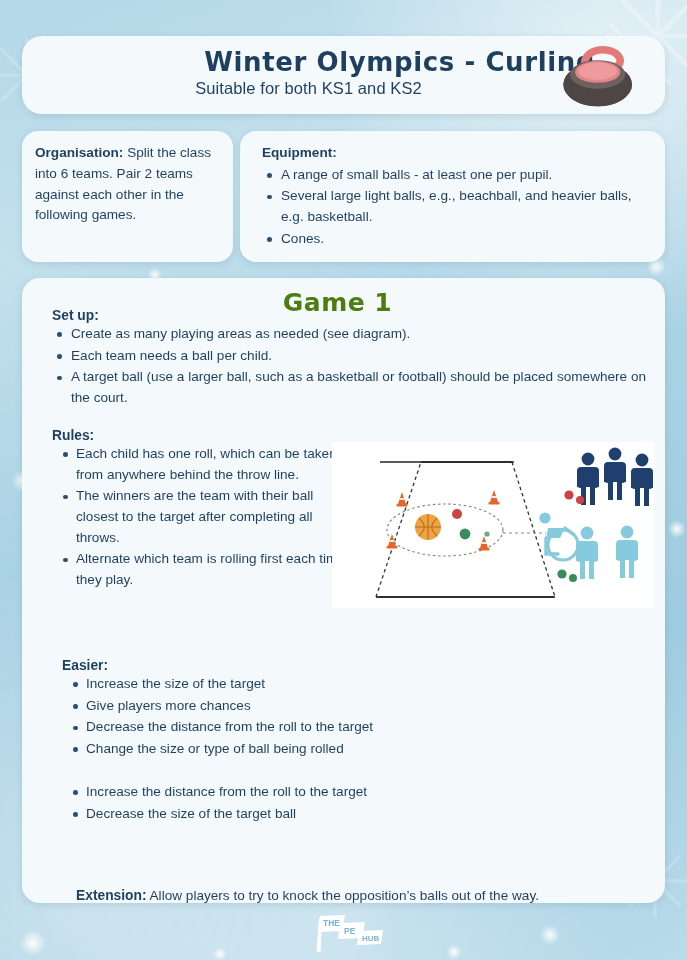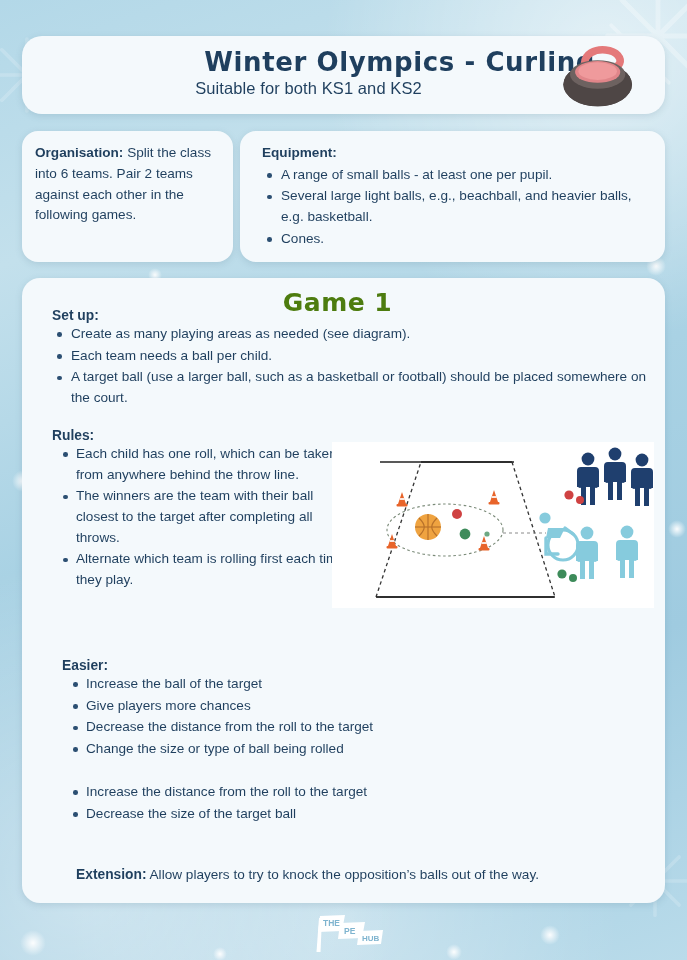--- a/index.html
+++ b/index.html
@@ -86,21 +86,21 @@
     text-align:center;
     position:absolute;
     left:0;right:12px;top:10px;
     letter-spacing:.5px;
   }
   .sec-head{ font-weight:bold; font-size:13.8px; color:#1f3f5e; }
   #setup{ position:absolute; left:30px; top:30px; width:595px; font-size:13.6px;}
   #rules{ position:absolute; left:30px; top:150px; width:300px; font-size:13.6px;}
   #easier{ position:absolute; left:40px; top:380px; width:560px; font-size:13.6px;}
   #harder{ position:absolute; left:40px; top:503px; width:560px; font-size:13.6px;}
-  #extension{ position:absolute; left:34px; top:587px; width:585px; font-size:13.6px; line-height:1.5;padding-left:20px;}
+  #extension{ position:absolute; left:34px; top:608px; width:585px; font-size:13.6px; line-height:1.5;padding-left:20px;}
 
   
   #diagram{
     position:absolute;
     left:310px; top:164px;
     width:322px; height:166px;
     background:#ffffff;
   }
   #diagram svg{ display:block; }
 
@@ -328,21 +328,21 @@
       </g>
 
       <circle cx="230" cy="132" r="4.6" fill="#3d8b5a"></circle>
       <circle cx="241" cy="136" r="4" fill="#3d8b5a"></circle>
     </svg>
   </div>
 
   <div id="easier" class="blk">
     <div class="sec-head">Easier:</div>
     <ul class="bl indent">
-      <li>Increase the ball of the target</li>
+      <li>Increase the size of the target</li>
       <li>Give players more chances</li>
       <li>Decrease the distance from the roll to the target</li>
       <li>Change the size or type of ball being rolled</li>
     </ul>
   </div>
 
   <div id="harder" class="blk">
     <ul class="bl indent">
       <li>Increase the distance from the roll to the target</li>
       <li>Decrease the size of the target ball</li>

